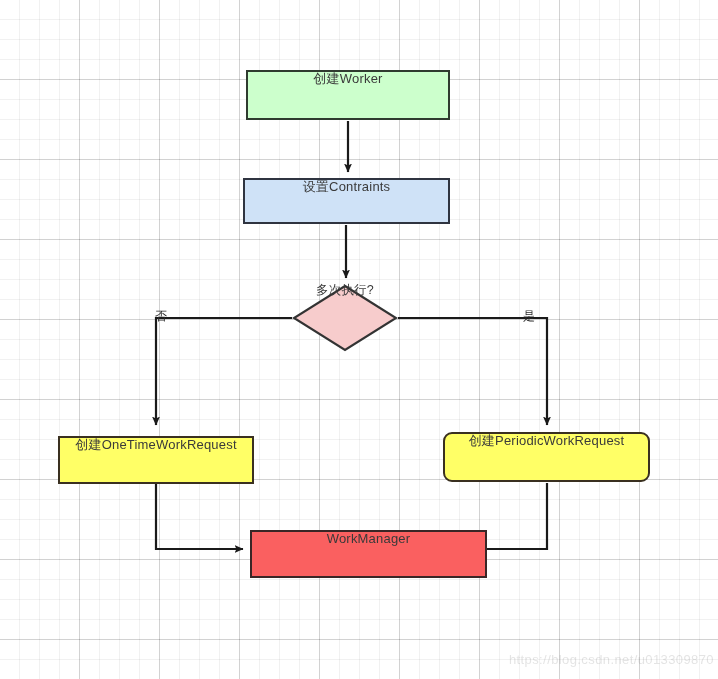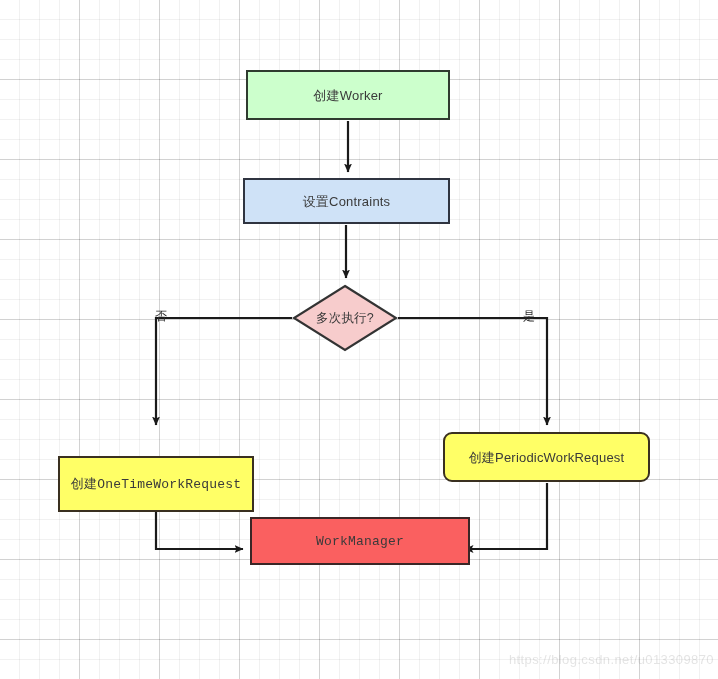--- a/index.html
+++ b/index.html
@@ -34,21 +34,21 @@
     top: 0;
     width: 718px;
     height: 679px;
     pointer-events: none;
   }
   .node {
     position: absolute;
     box-sizing: border-box;
     border: 2px solid #333333;
     display: flex;
-    align-items: center;
+    align-items: flex-start;
     justify-content: center;
     font-size: 13px;
     color: #3a3a3a;
     letter-spacing: 0.2px;
     white-space: nowrap;
   }
   .node-label {
     display: block;
     line-height: 1;
   }
@@ -71,36 +71,34 @@
     position: absolute;
     left: 0; top: 0;
     width: 100%; height: 100%;
   }
   #node-decision .node-label {
     position: relative;
     z-index: 2;
     font-size: 12.5px;
   }
   #node-onetime {
-    left: 58px; top: 456px; width: 196px; height: 56px;
+    left: 58px; top: 436px; width: 196px; height: 48px;
     background: #ffff66;
     border-color: #3a3020;
-    font-family: Liberation Mono, monospace;
   }
   #node-periodic {
     left: 443px; top: 432px; width: 207px; height: 50px;
     background: #ffff66;
     border-color: #3a3020;
     border-radius: 9px;
   }
   #node-workmanager {
-    left: 250px; top: 517px; width: 220px; height: 48px;
+    left: 250px; top: 530px; width: 237px; height: 48px;
     background: #fa6060;
     border-color: #3a2626;
-    font-family: Liberation Mono, monospace;
   }
   .edge-label {
     position: absolute;
     font-size: 12px;
     color: #2b2b2b;
     line-height: 1;
     white-space: nowrap;
   }
   #label-no  { left: 155px; top: 310px; }
   #label-yes { left: 523px; top: 310px; }

